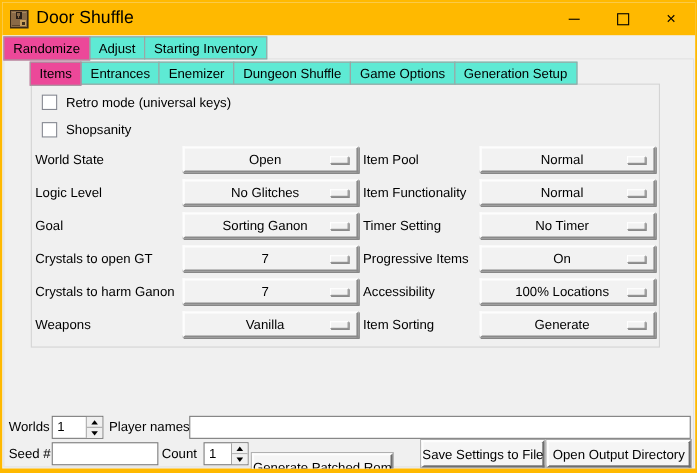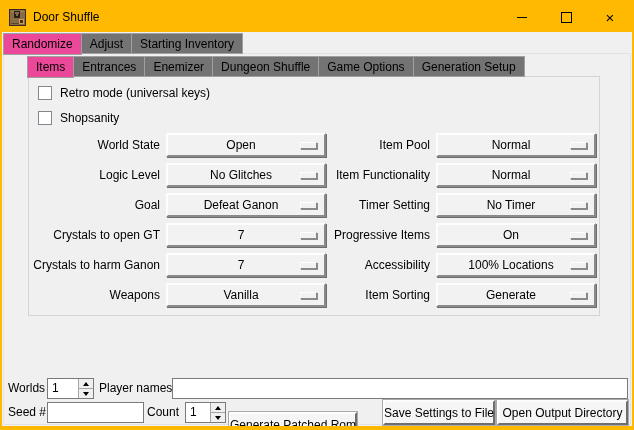--- a/index.html
+++ b/index.html
@@ -8,48 +8,48 @@
     border:2px solid #ffb900; border-bottom-width:4px;
     background:#f0f0f0; overflow:hidden;
     font-family:"Liberation Sans", sans-serif; font-size:12px; color:#000;
   }
   
   .titlebar {
     position:absolute; top:0; left:0; right:0; height:30px;
     background:#ffb900; display:flex; align-items:center; padding-left:7px; box-sizing:border-box;
   }
   .app-icon { width:17px; height:17px; margin-right:7px; flex:0 0 auto; }
-  .title-text { font-size:12px; color:#000; }
+  .title-text { font-size:16px; color:#000; }
   .win-controls { margin-left:auto; display:flex; height:100%; }
   .win-btn { width:44px; height:100%; display:flex; align-items:center; justify-content:center; cursor:default; }
   .min-glyph { display:inline-block; width:10px; height:1px; background:#000; }
   .max-glyph { display:inline-block; width:9px; height:9px; border:1px solid #000; background:transparent; }
   .close-glyph { font-size:15px; line-height:1; font-weight:400; }
   
   .tab-row { position:absolute; display:flex; align-items:flex-end; z-index:3; }
   .tab-row.outer { top:31px; left:1px; }
   .tab-row.inner { top:54px; left:25px; }
   .tab {
-    height:21px; line-height:20px; padding:0 8px; background:#737373;
+    height:21px; line-height:20px; padding:0 8px; background:#5eead4;
     border:1px solid #a0a0a0; margin-right:-1px; box-sizing:border-box; white-space:nowrap;
   }
   .tab.active { background:#ec4899; height:22px; margin-bottom:-1px; position:relative; z-index:4; }
   .pane { position:absolute; box-sizing:border-box; background:#f0f0f0; }
   .outer-pane { top:51px; left:1px; width:628px; height:372px; border:1px solid #e2e2e2; z-index:1; }
   .inner-pane { top:74px; left:26px; width:572px; height:240px; border:1px solid #d4d4d4; z-index:2; }
   
   .check-row { position:absolute; display:flex; align-items:center; z-index:3; }
   .checkbox {
     width:12px; height:12px; background:#fff; border:1px solid #848790;
     margin-right:8px; box-sizing:content-box; flex:0 0 auto;
   }
   
   .opt-col { position:absolute; z-index:3; }
   .opt-row { display:flex; align-items:center; height:30px; }
-  .opt-label { text-align:right; white-space:nowrap; }
+  .opt-label { text-align:left; white-space:nowrap; }
   .opt-col.left .opt-label { width:128px; margin-right:6px; }
   .opt-col.right .opt-label { width:100px; margin-right:6px; }
   .opt-btn {
     width:160px; height:24px; box-sizing:border-box; background:#f2f2f2;
     border:2px solid; border-color:#fdfdfd #8a8a8a #8a8a8a #fdfdfd;
     box-shadow:1px 1px 0 0 #6e6e6e;
     display:flex; align-items:center; cursor:default;
   }
   .opt-value { flex:1; text-align:center; padding-left:14px; white-space:nowrap; }
   .opt-ind {
@@ -146,21 +146,21 @@
     <div class="opt-row">
       <span class="opt-label">Logic Level</span>
       <div class="opt-btn">
         <span class="opt-value">No Glitches</span>
         <span class="opt-ind"></span>
       </div>
     </div>
     <div class="opt-row">
       <span class="opt-label">Goal</span>
       <div class="opt-btn">
-        <span class="opt-value">Defeat Ganon</span>
+        <span class="opt-value">Sorting Ganon</span>
         <span class="opt-ind"></span>
       </div>
     </div>
     <div class="opt-row">
       <span class="opt-label">Crystals to open GT</span>
       <div class="opt-btn">
         <span class="opt-value">7</span>
         <span class="opt-ind"></span>
       </div>
     </div>

